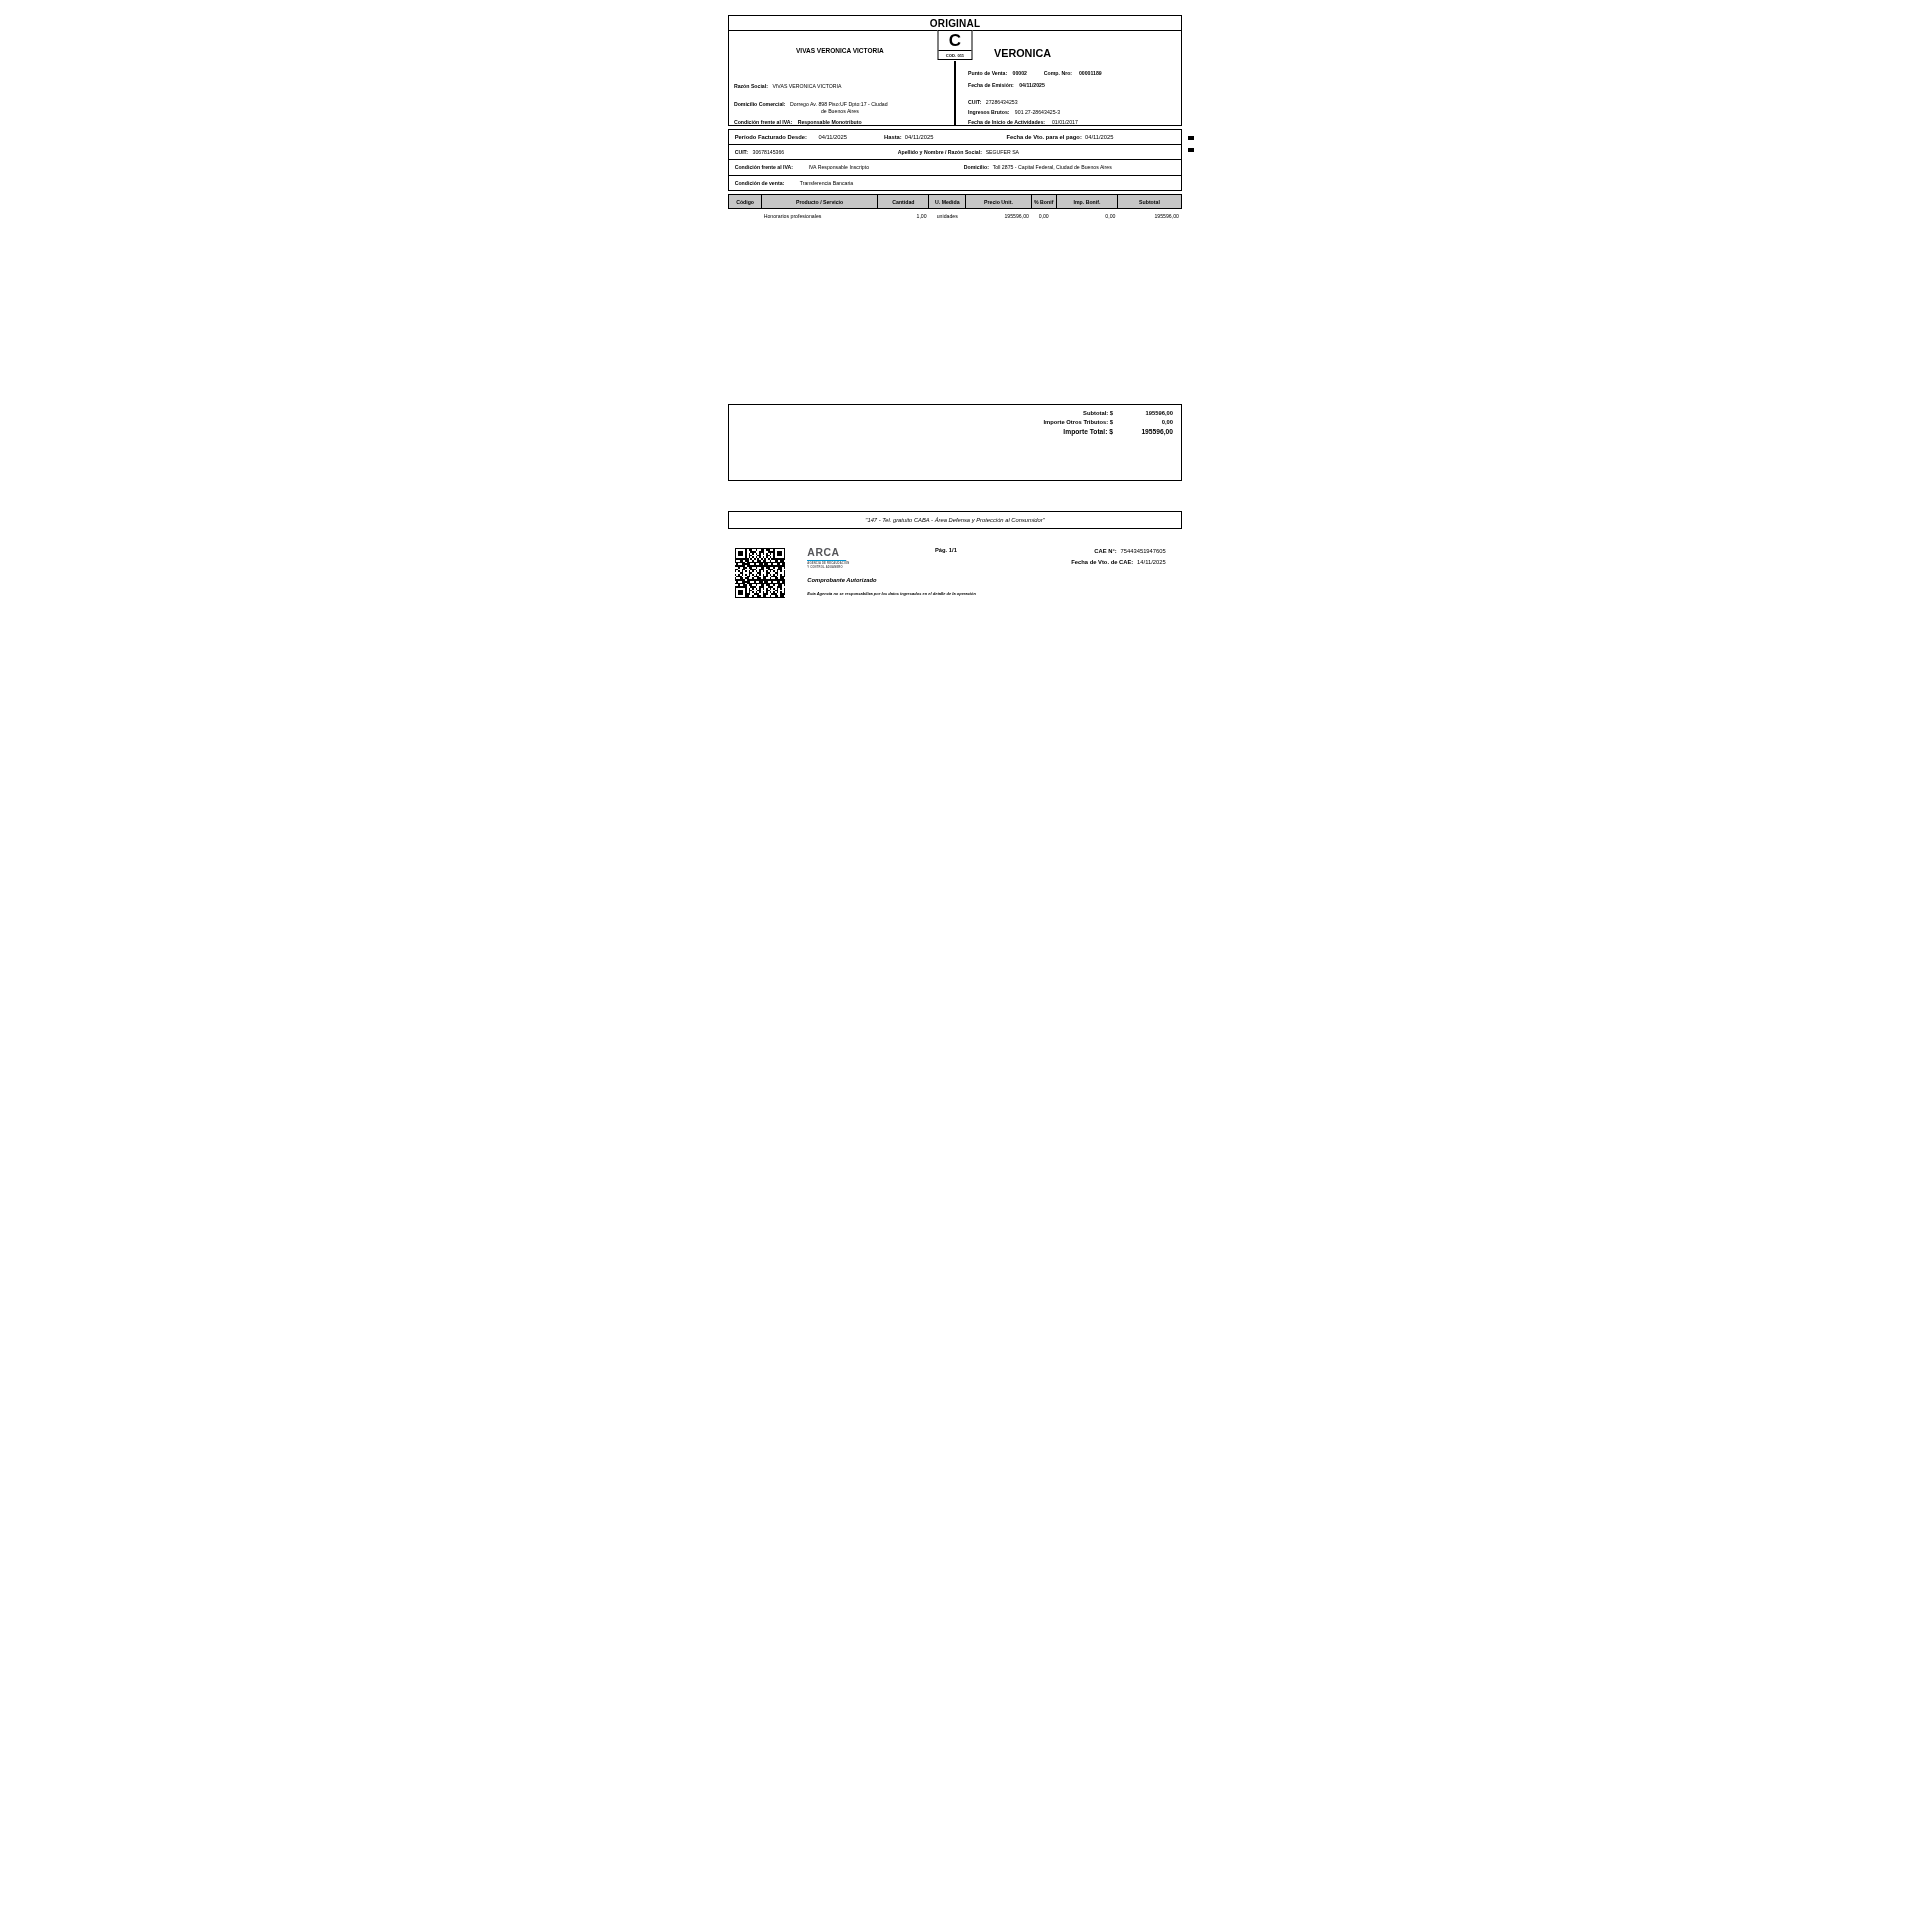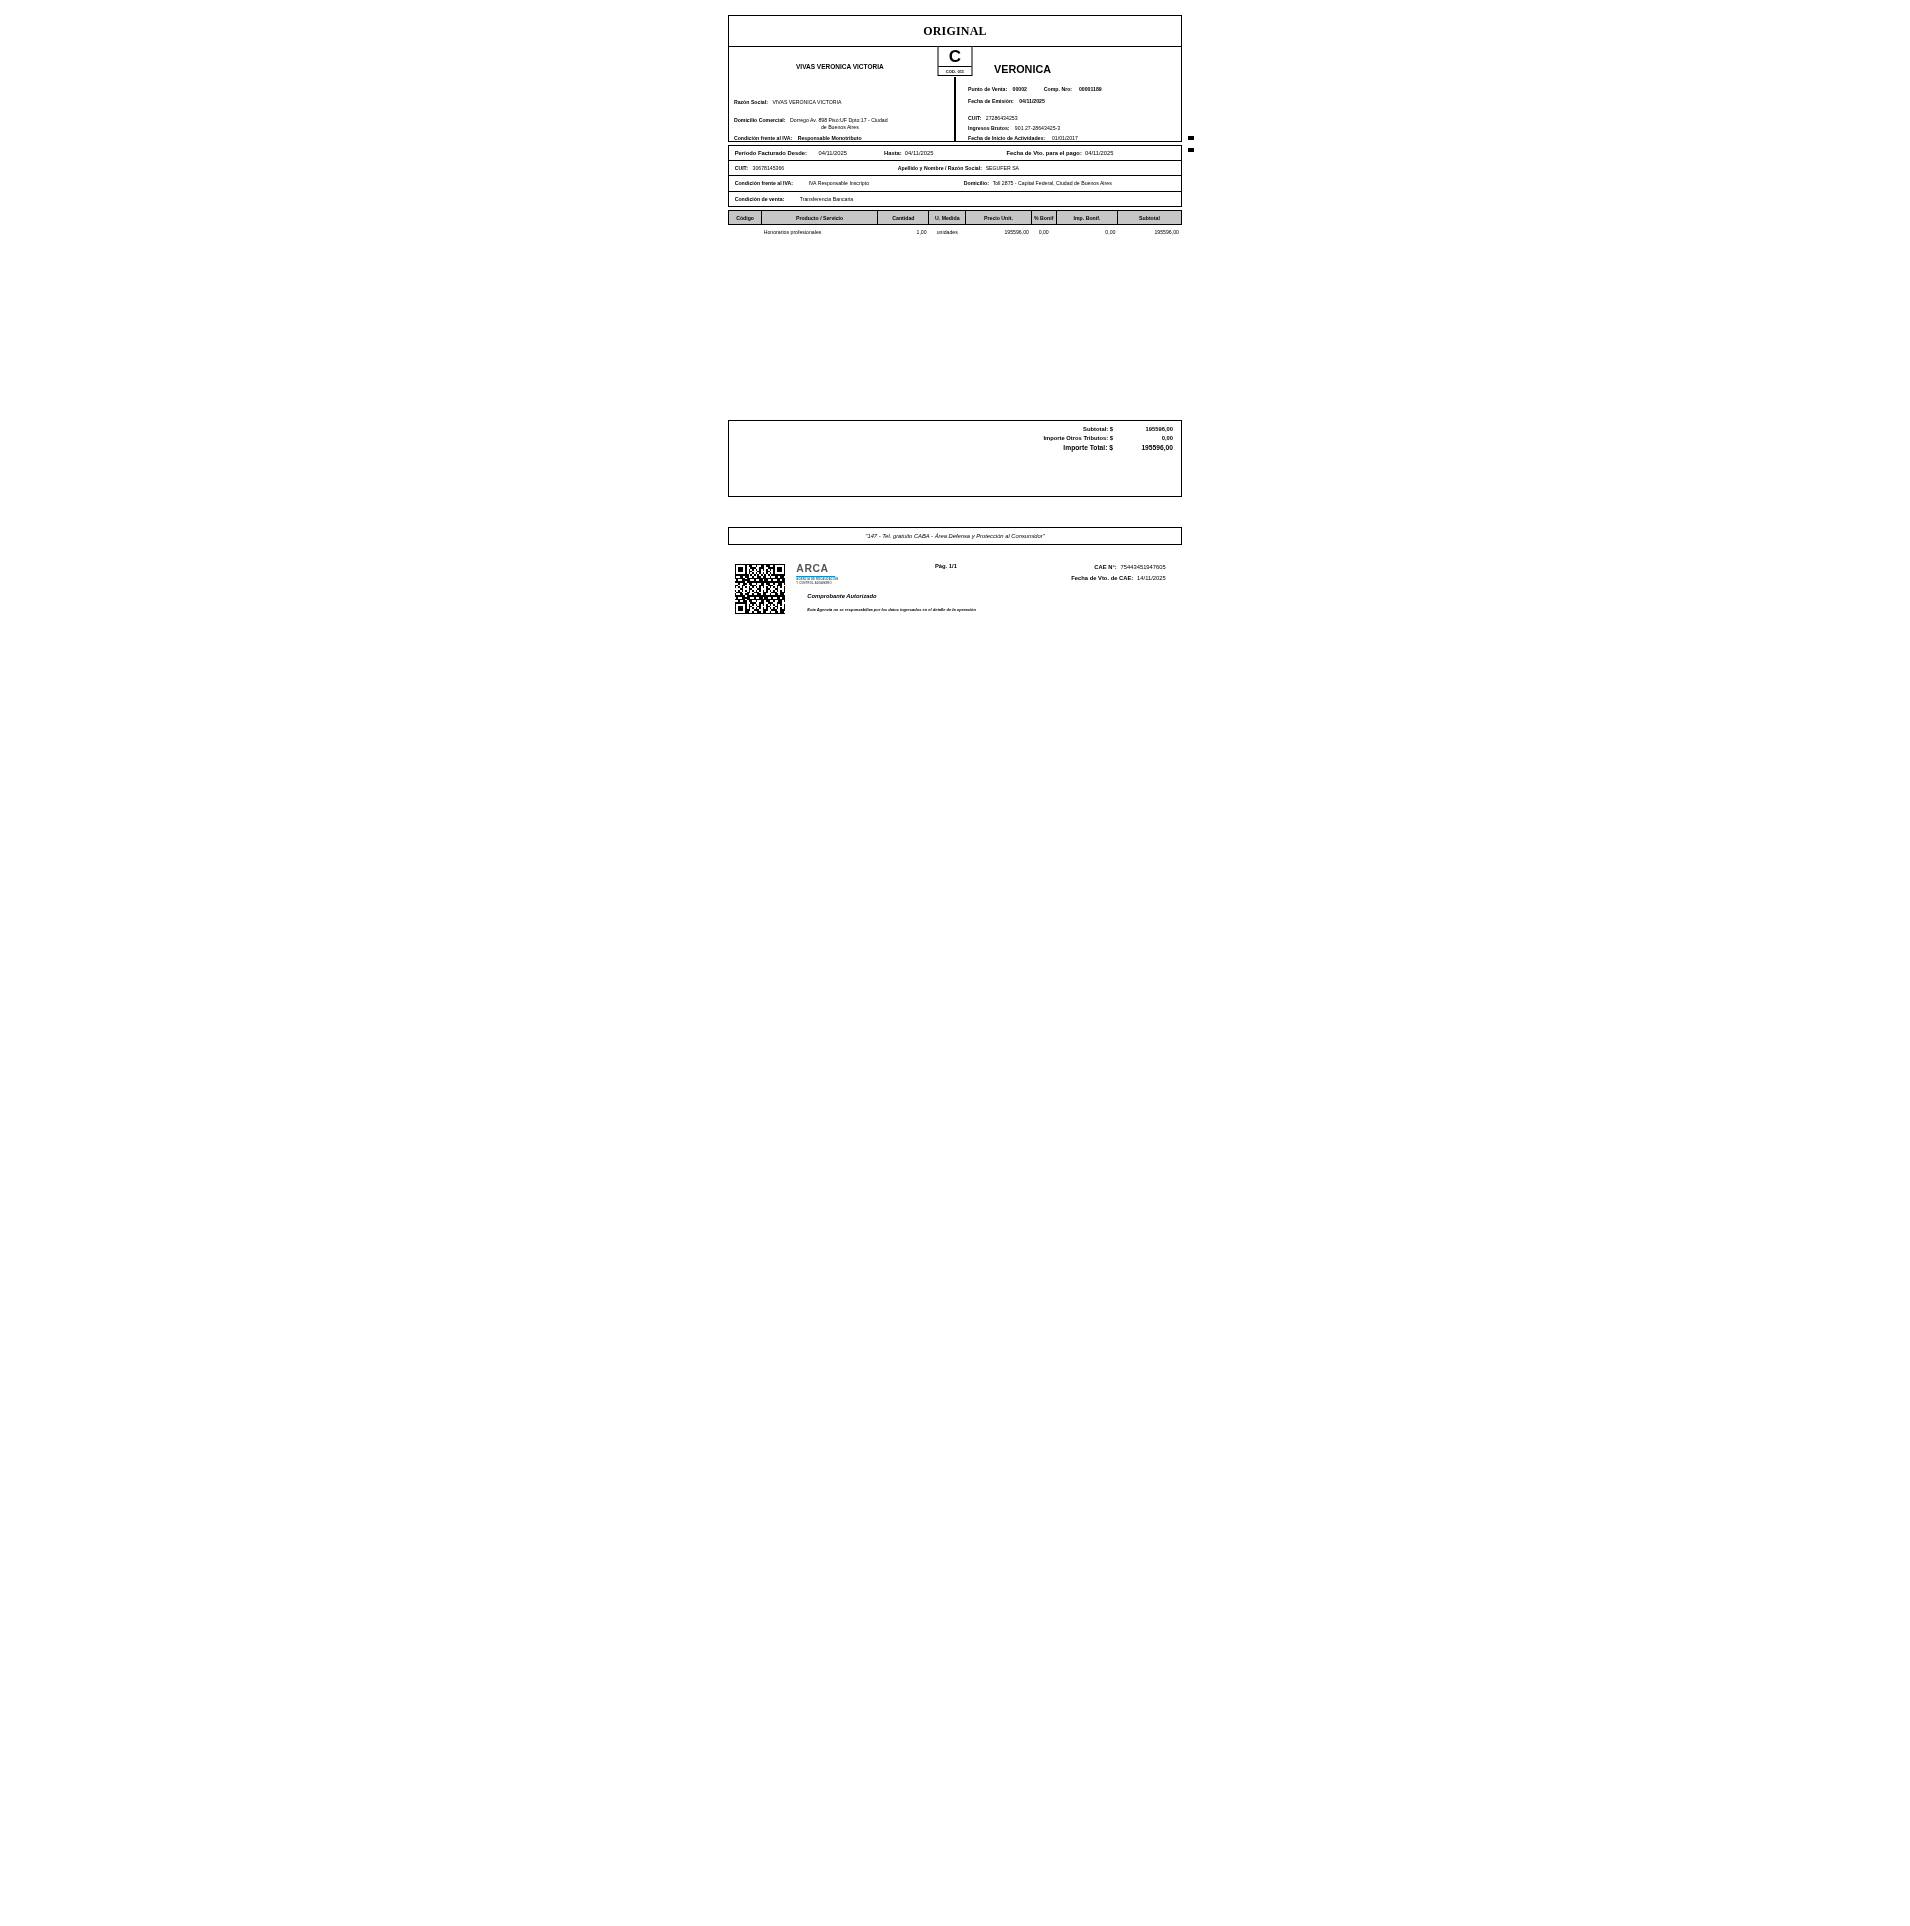--- a/index.html
+++ b/index.html
@@ -5,22 +5,22 @@
   * { margin:0; padding:0; box-sizing:border-box; }
   html, body { background:#ffffff; }
   body { font-family:"Liberation Sans", sans-serif; color:#000; }
   .page { width:478px; min-height:676px; margin:0 auto; position:relative; padding:15.4px 12.3px 11.6px; background:#fff; }
 
   .box { border:1.2px solid #000; background:#fff; }
 
   .edge-mark { position:absolute; right:0; width:6.2px; height:4.2px; background:#000; }
   .em1 { top:136px; } .em2 { top:148px; }
 
-  .original-box { height:32px; display:flex; align-items:center; justify-content:center;
-                  font-size:12px; font-weight:bold; letter-spacing:0.2px;font-family:Liberation Serif, serif; }
+  .original-box { height:16px; display:flex; align-items:center; justify-content:center;
+                  font-size:10px; font-weight:bold; letter-spacing:0.2px; }
 
   .header-box { margin-top:-1.2px; position:relative; height:96px; }
   .letter-box { position:absolute; top:-1.2px; left:50%; transform:translateX(-50%); width:35px;
                 background:#fff; border:1.2px solid #000; text-align:center; z-index:2; }
   .letter { font-size:17px; font-weight:bold; line-height:1.05; padding-top:0.8px; }
   .letter-code { font-size:4.2px; font-weight:bold; border-top:0.8px solid #000; padding:1.2px 0.8px 1.5px; margin-top:0.8px; }
   .v-divider { position:absolute; left:50%; top:30px; bottom:0; width:1.2px; margin-left:-0.6px; background:#000; z-index:1; }
 
   .header-cols { display:flex; height:100%; }
   .header-left { width:50%; padding:0 9.2px 3.9px 4.6px; }
@@ -75,21 +75,21 @@
   .total-row { display:flex; justify-content:flex-end; align-items:baseline;
                font-size:5.8px; font-weight:bold; margin-bottom:2.3px; }
   .t-val { width:60px; text-align:right; }
   .total-final { font-size:6.7px; margin-top:3.1px; }
 
   .notice-box { margin-top:30px; padding:5px 3.9px; text-align:center; font-size:5.8px; font-style:italic; }
 
   .footer { position:relative; margin-top:17.3px; height:67px; }
   .qr { position:absolute; left:5px; top:0; width:54px; height:54px; background:#fff; }
   .qr svg { display:block; width:100%; height:100%; }
-  .arca-block { position:absolute; left:68px; top:1.5px; }
+  .arca-block { position:absolute; left:79px; top:1.5px; }
   .arca-name { font-size:10.4px; font-weight:bold; color:var(--arca-gray,#55565a); letter-spacing:0.6px; line-height:1; }
   .arca-bar { width:39px; height:1.5px; background:var(--arca-blue,#0093d0); margin:1.5px 0 1.2px; }
   .arca-tagline { font-size:2.7px; font-weight:bold; color:var(--arca-gray,#55565a); letter-spacing:0.2px; line-height:1.4; }
   .page-num { position:absolute; left:48%; transform:translateX(-50%); top:0.8px; font-size:5.8px; font-weight:bold; }
   .cae-block { position:absolute; right:16px; top:0; text-align:right; font-size:5.8px; line-height:1.85; }
   .authorized { position:absolute; left:79px; top:31px; font-size:5.8px; font-weight:bold; font-style:italic; }
   .disclaimer { position:absolute; left:79px; top:45px; font-size:4px; font-weight:bold; font-style:italic; }
 </style>
 </head>
 <body>

